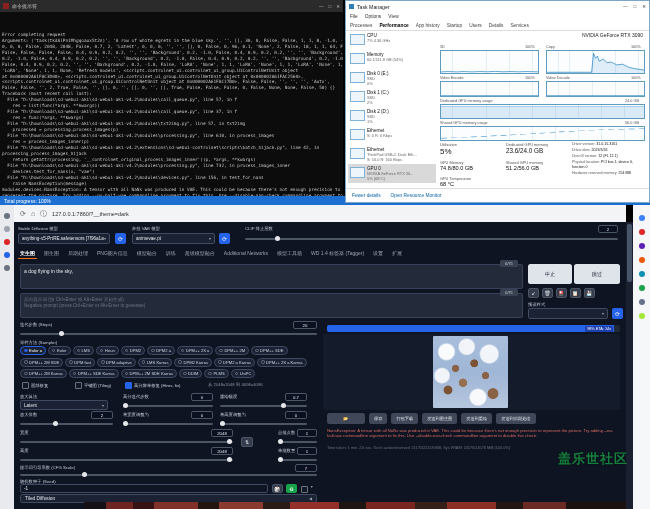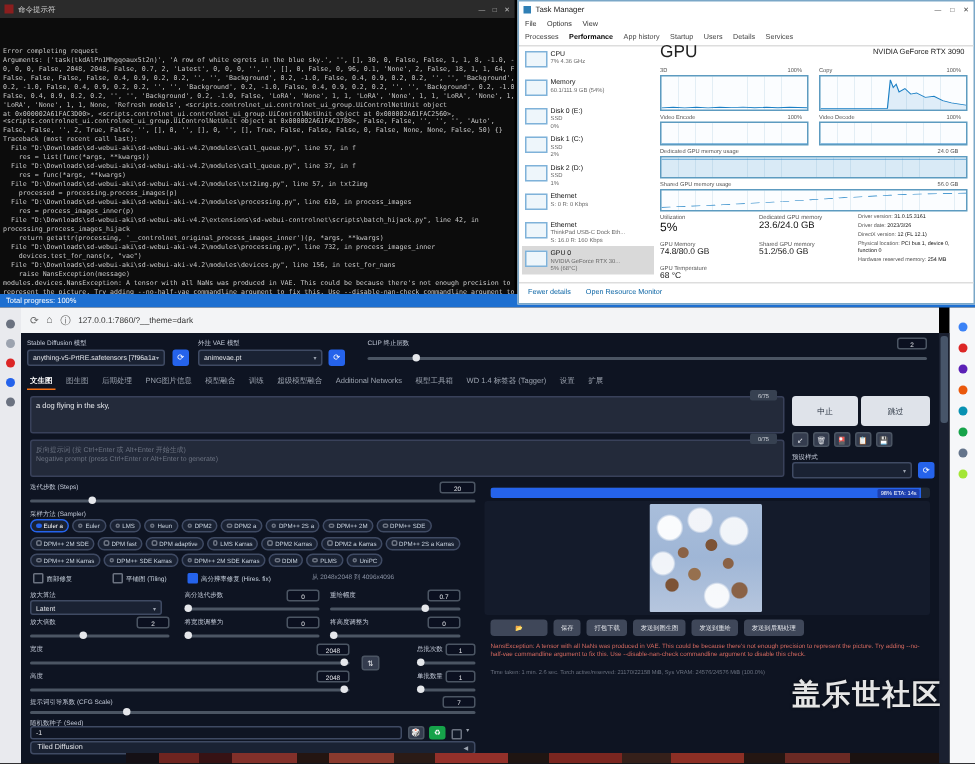--- a/index.html
+++ b/index.html
@@ -118,21 +118,21 @@
      linear-gradient(180deg,#a9bedb 0%,#9fb6d6 50%,#b6c6de 100%);}
   .err{position:absolute;font-size:4.2px;line-height:5.4px;color:#d66a60;}
   .perf{position:absolute;font-size:3.8px;color:#6b7280;white-space:nowrap;}
   .accord{position:absolute;background:#1a2233;border:0.5px solid #3f4a63;border-radius:2.5px;display:flex;
           align-items:center;padding:0 4px;font-size:4.8px;color:#e5e7eb;box-sizing:border-box;}
   .accord .arr{margin-left:auto;font-size:4px;color:#9ca3af;}
   .sliver{position:absolute;left:70px;right:0;top:280px;height:7px;background:
      linear-gradient(90deg,#151015 0 4%,#6e2420 4% 9%,#371214 9% 13%,#82302a 13% 21%,#241511 21% 25%,
      #8a3a2e 25% 33%,#2b1b16 33% 38%,#93302a 38% 47%,#1f1512 47% 52%,#7a2620 52% 61%,#35201a 61% 67%,
      #8c2f25 67% 76%,#241612 76% 81%,#6b2a24 81% 89%,#1b1210 89% 100%);z-index:3;}
-  .wm1{position:absolute;right:22px;top:450px;font-size:19px;font-weight:700;color:#e5e5e5;z-index:9;
+  .wm1{position:absolute;right:22px;top:450px;font-size:13px;font-weight:700;color:#15803d;z-index:9;
        text-shadow:0 0 2px rgba(0,0,0,.6);letter-spacing:1px;}
   .wm2{position:absolute;right:22px;top:472px;font-size:15px;color:#f5f6f8;z-index:9;
        text-shadow:0 0 2px rgba(0,0,0,.6);}
 </style>
 </head>
 <body>
 
 <div class="stage">
 
   <div class="abs" id="term">
@@ -246,21 +246,20 @@
           <span class="tm-mini"></span>
           <span>
             <div class="tm-name">GPU 0</div>
             <div class="tm-sub">NVIDIA GeForce RTX 30...</div>
             <div class="tm-sub">5% (68°C)</div>
           </span>
         </div>
       </div>
 
     <div class="tm-main">
-      <div class="gpu-h">GPU</div>
       <div class="gpu-name">NVIDIA GeForce RTX 3090</div>
 
       <span class="ch-lab" style="left:0;top:16px">3D</span>
       <span class="ch-lab" style="left:85px;top:16px">100%</span>
       <span class="ch-lab" style="left:106px;top:16px">Copy</span>
       <span class="ch-lab" style="left:191px;top:16px">100%</span>
       <div class="chart" style="left:0;top:21px;width:97px;height:22px">
         <svg viewBox="0 0 100 30" preserveAspectRatio="none">
             <polyline points="0,28.5 8,28 16,28.5 24,28 32,28.5 40,28 48,28.3 56,27.8 64,28.4 72,28 80,28.4 88,28 100,28.4" stroke="#1a7fc4" fill="none" stroke-width="0.8"></polyline>
           </svg>

